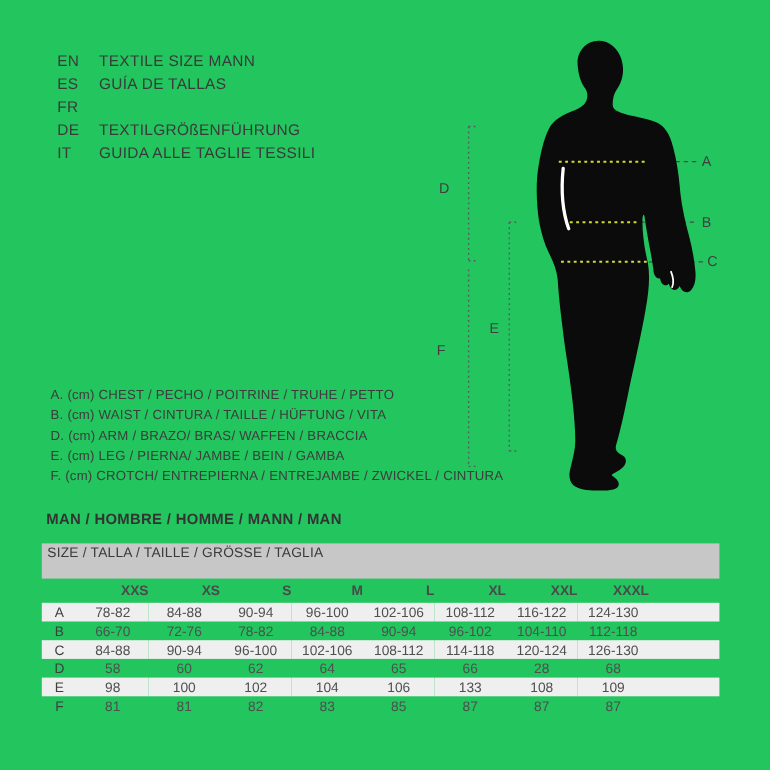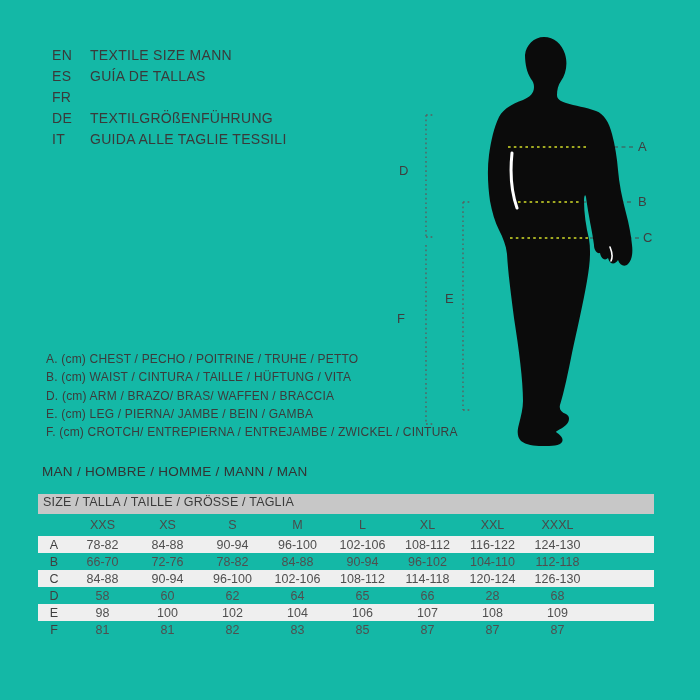--- a/index.html
+++ b/index.html
@@ -2,41 +2,41 @@
 <html style="--bar-bg: #c7c7c7; --stripe-bg: #efefef;"><head>
 <meta charset="utf-8">
 <style>
   :root{
     --bar-bg:#c7c7c7;
     --stripe-bg:#efefef;
     --ink:#3a3a3a;
   }
   html,body{margin:0;padding:0;background:#fff;}
   #canvas{
-    position:relative;width:700px;height:700px;background:#14b8a6;overflow:hidden;
+    position:relative;width:700px;height:700px;background:#22c55e;overflow:hidden;
     font-family:"Liberation Sans","DejaVu Sans",sans-serif;color:var(--ink);
   }
   
   .lang-block{position:absolute;left:52px;top:44px;}
   .lang-row{display:flex;height:21px;align-items:center;font-size:14px;letter-spacing:.3px;white-space:nowrap;}
   .lang-code{width:38px;flex:0 0 38px;}
   
   .figure-svg{position:absolute;left:385px;top:25px;width:300px;height:440px;}
   .measure-letter{position:absolute;font-size:13px;line-height:14px;color:#3f3f3f;}
   
   .legend-block{position:absolute;left:46px;top:350px;}
   .legend-item{font-size:12px;line-height:18.3px;letter-spacing:.2px;white-space:nowrap;color:#3c3c3c;}
   
-  .category-title{position:absolute;left:42px;top:464px;font-size:13.5px;letter-spacing:.3px;color:#333;}
+  .category-title{position:absolute;left:42px;top:464px;font-size:13.5px;letter-spacing:.3px;color:#333;font-weight:bold;}
   
   .table-block{position:absolute;left:38px;top:494px;width:616px;}
-  .table-title-bar{height:20px;line-height:16px;background:var(--bar-bg);color:#3b3b3b;
+  .table-title-bar{height:32px;line-height:16px;background:var(--bar-bg);color:#3b3b3b;
     font-size:12.5px;padding-left:5px;letter-spacing:.2px;box-sizing:border-box;}
   table.size-table{border-collapse:collapse;table-layout:fixed;width:616px;}
-  table.size-table th{height:22px;font-weight:normal;font-size:12.5px;color:#4a4a4a;text-align:center;padding:0;}
+  table.size-table th{height:22px;font-weight:bold;font-size:12.5px;color:#4a4a4a;text-align:right;padding:0;}
   table.size-table td{height:17px;font-size:12.5px;color:#4f4f4f;text-align:center;padding:0;white-space:nowrap;}
   table.size-table td.rowlab{color:#3f3f3f;}
   table.size-table tr.stripe{background:var(--stripe-bg);}
 </style>
 </head>
 <body>
 
 <div id="canvas">
 
   <div class="lang-block">
@@ -228,21 +228,21 @@
           <td>68</td>
           <td></td>
         </tr>
         <tr class="stripe">
           <td class="rowlab">E</td>
           <td>98</td>
           <td>100</td>
           <td>102</td>
           <td>104</td>
           <td>106</td>
-          <td>107</td>
+          <td>133</td>
           <td>108</td>
           <td>109</td>
           <td></td>
         </tr>
         <tr>
           <td class="rowlab">F</td>
           <td>81</td>
           <td>81</td>
           <td>82</td>
           <td>83</td>

